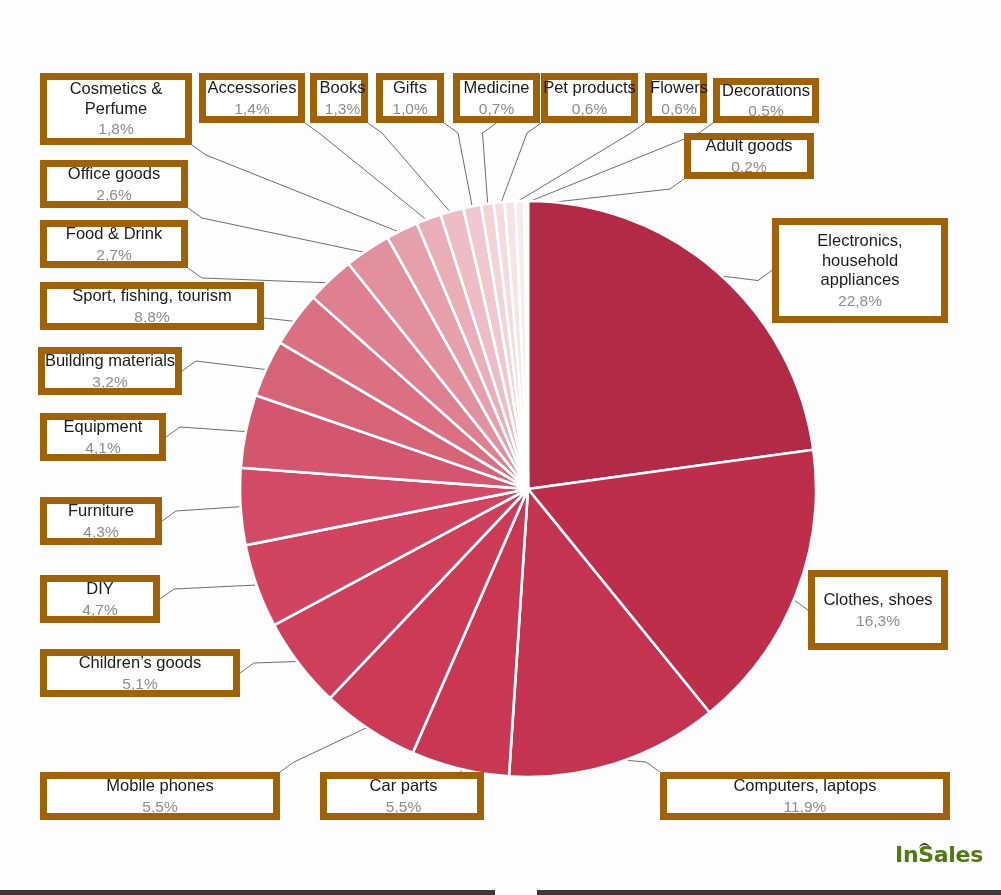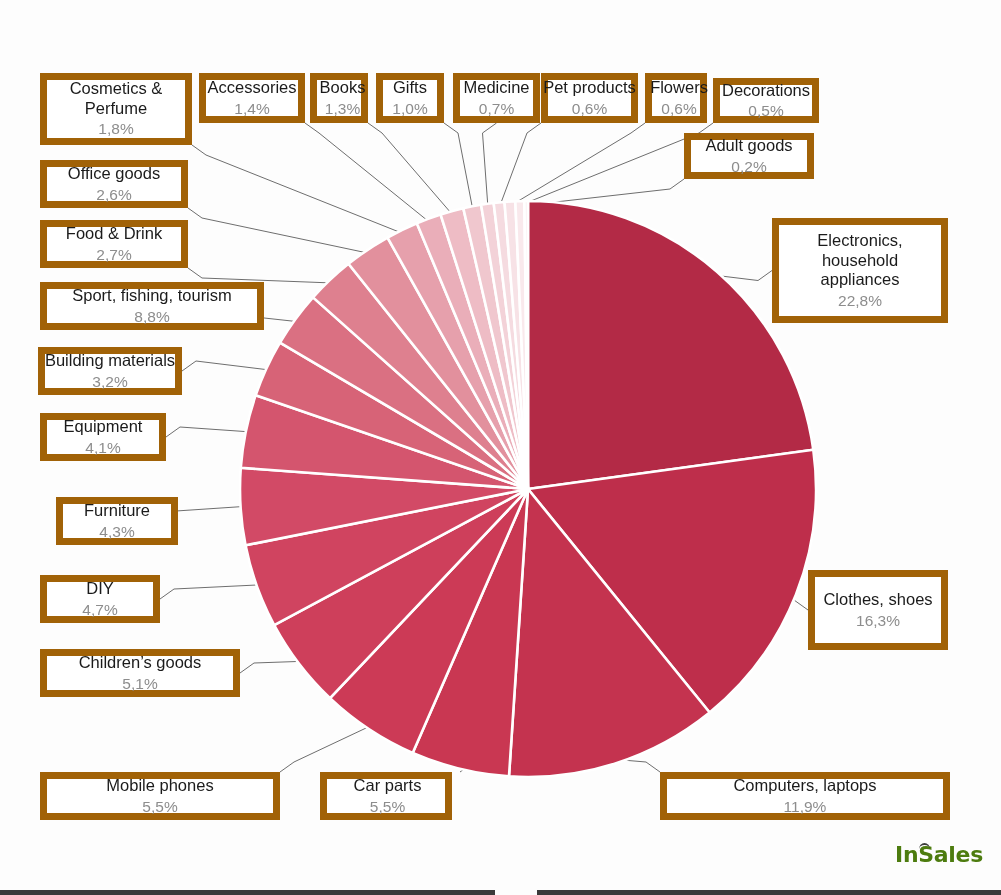--- a/index.html
+++ b/index.html
@@ -220,41 +220,41 @@
   <div class="callout" style="left:38px; top:347px; width:144px; height:48px;">
     <span class="cname">Building materials</span>
     <span class="cval">3,2%</span>
   </div>
 
   <div class="callout" style="left:40px; top:413px; width:126px; height:48px;">
     <span class="cname">Equipment</span>
     <span class="cval">4,1%</span>
   </div>
 
-  <div class="callout" style="left:56px; top:497px; width:122px; height:48px;">
+  <div class="callout" style="left:40px; top:497px; width:122px; height:48px;">
     <span class="cname">Furniture</span>
     <span class="cval">4,3%</span>
   </div>
 
   <div class="callout" style="left:40px; top:575px; width:120px; height:48px;">
     <span class="cname">DIY</span>
     <span class="cval">4,7%</span>
   </div>
 
   <div class="callout" style="left:40px; top:649px; width:200px; height:48px;">
     <span class="cname">Children’s goods</span>
     <span class="cval">5,1%</span>
   </div>
 
   <div class="callout" style="left:40px; top:772px; width:240px; height:48px;">
     <span class="cname">Mobile phones</span>
     <span class="cval">5,5%</span>
   </div>
 
-  <div class="callout" style="left:320px; top:772px; width:132px; height:48px;padding-left:11px;">
+  <div class="callout" style="left:320px; top:772px; width:164px; height:48px;padding-left:11px;">
     <span class="cname">Car parts</span>
     <span class="cval">5,5%</span>
   </div>
 
   <div class="callout" style="left:660px; top:772px; width:290px; height:48px;">
     <span class="cname">Computers, laptops</span>
     <span class="cval">11,9%</span>
   </div>
 
   <div class="callout" style="left:808px; top:570px; width:140px; height:80px;">

